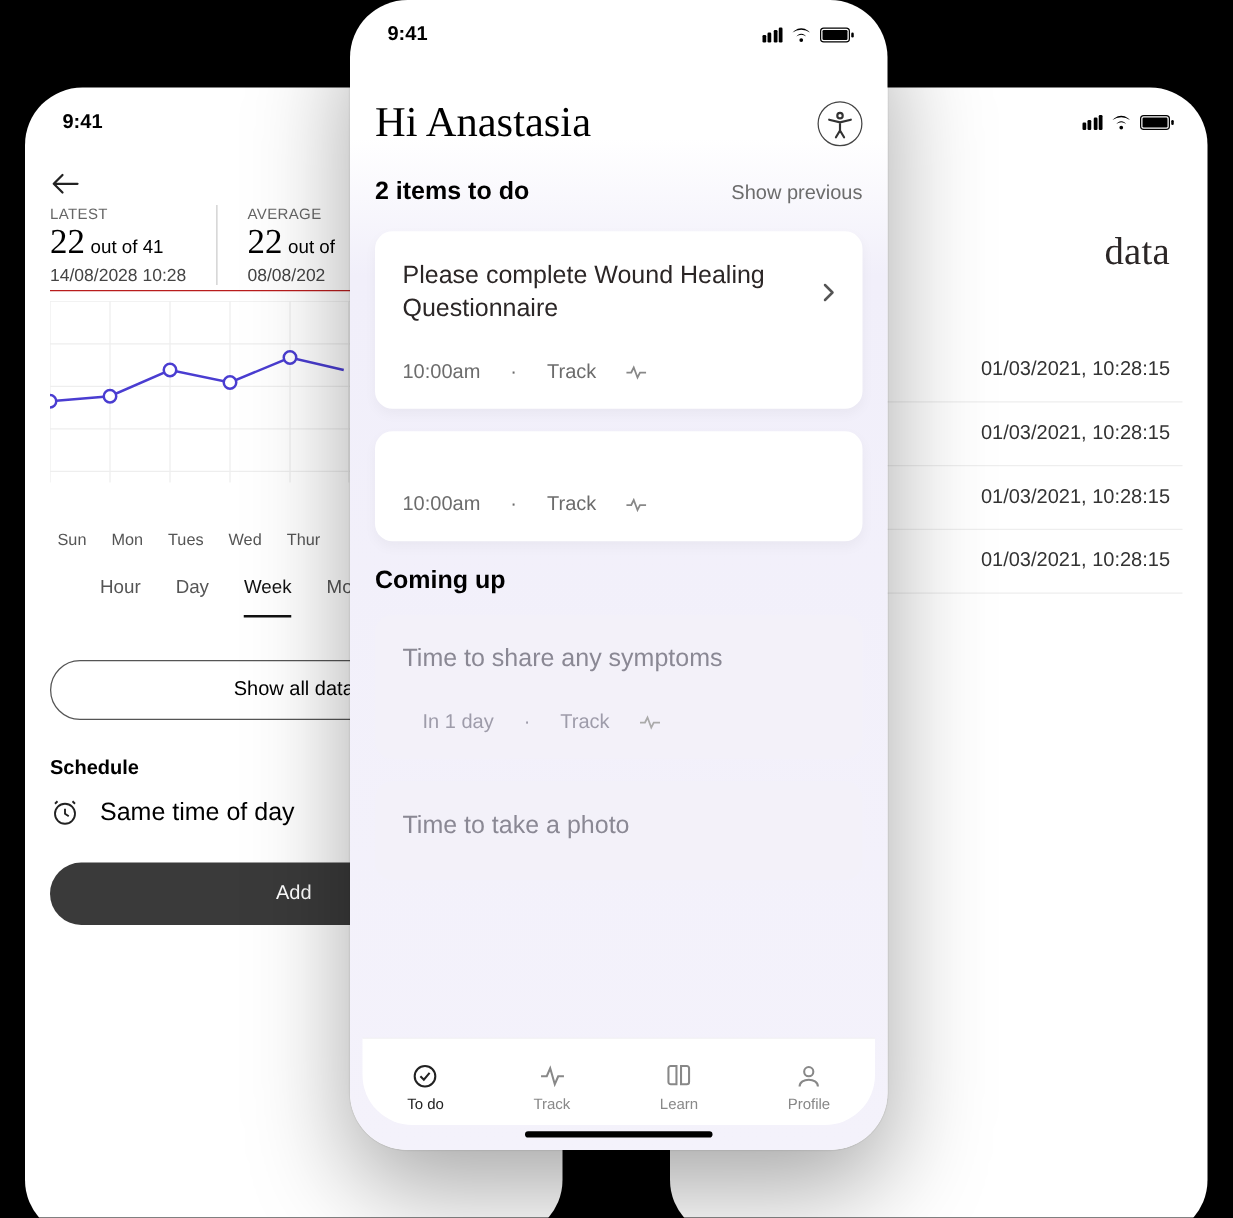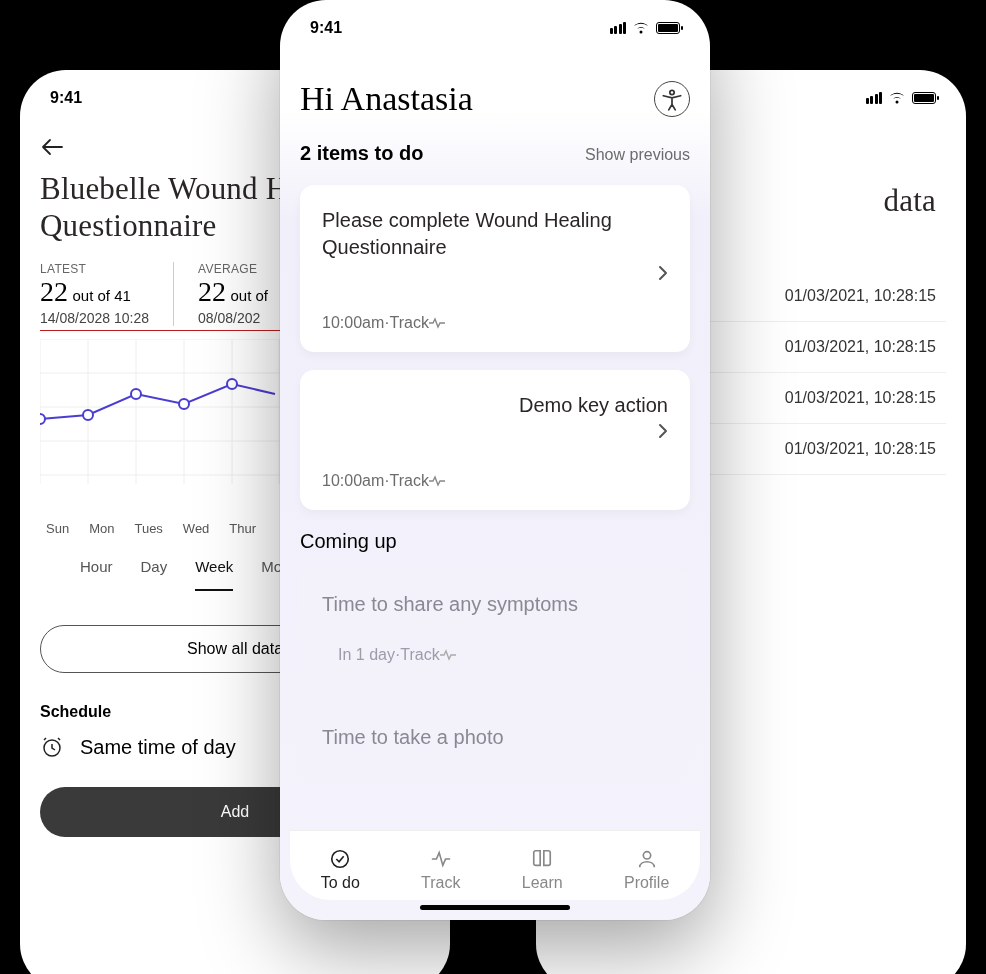--- a/index.html
+++ b/index.html
@@ -54,29 +54,29 @@
   .phone.center{background:linear-gradient(180deg,#fff 0%,#fff 12%, #f1effa 24%,#f4f2fb 100%);}
   .header-row{display:flex;align-items:center;justify-content:space-between;margin:28px 0 24px 0;}
   .greet{font-family:"Times New Roman",Georgia,serif;font-size:34px;}
   .acc-icon{width:36px;height:36px;border:1.8px solid #444;border-radius:50%;display:flex;align-items:center;justify-content:center;}
   .acc-icon svg{width:26px;height:26px;}
   .sub-row{display:flex;justify-content:space-between;align-items:baseline;margin-bottom:20px;}
   .sub-row h3{margin:0;font-size:20px;font-weight:700;}
   .sub-row a{font-size:16px;color:var(--text-light);}
   .card{background:#fff;border-radius:14px;padding:22px 22px 20px 22px;box-shadow:0 4px 10px rgba(0,0,0,.04);margin-bottom:18px;}
   .card .ttl{font-size:20px;font-weight:400;line-height:1.35;color:var(--text);}
-  .card .meta{color:var(--text-light);font-size:16px;margin-top:28px;display:flex;align-items:center;gap:0;}
+  .card .meta{color:var(--text-light);font-size:16px;margin-top:28px;display:flex;align-items:center;gap:24px;}
   .card.dim{background:#f3f1f9;box-shadow:none;}
   .card.dim .ttl{color:#8a8894;}
   .card.dim .meta{color:#9e9caa;margin-left:16px;}
-  .card-head{display:flex;justify-content:space-between;align-items:flex-end;flex-direction:column;}
+  .card-head{display:flex;justify-content:space-between;align-items:center;}
   .chev{font-size:18px;color:#666;margin-top:4px;}
-  .coming{font-weight:400;font-size:20px;margin:20px 0 16px 0;}
+  .coming{font-weight:700;font-size:20px;margin:20px 0 16px 0;}
   .tab-bar{position:absolute;bottom:20px;left:10px;right:10px;height:70px;background:#fff;display:flex;justify-content:space-around;align-items:center;padding-top:8px;border-top:1px solid #eee;border-radius:0 0 40px 40px;}
-  .tab{display:flex;flex-direction:column;align-items:center;gap:4px;font-size:16px;color:#888;}
+  .tab{display:flex;flex-direction:column;align-items:center;gap:4px;font-size:12px;color:#888;}
   .tab.active{color:#222;}
   .tab svg,.tab .ico{width:24px;height:22px;}
 
   
   .data-row{display:flex;justify-content:flex-end;padding:16px 10px;border-bottom:1px solid #eee;font-size:16px;color:#333;}
 
 </style>
 </head>
 <body>
 
@@ -95,24 +95,20 @@
       <svg width="18" height="14" viewBox="0 0 18 14">
             <path fill="#000" d="M9 12.5a1.5 1.5 0 100-3 1.5 1.5 0 000 3zm-4-4.3l1.5-1.5a5 5 0 015 0l1.5 1.5a7 7 0 00-8 0zM2 5l1.5-1.5a10 10 0 0111 0L16 5a12 12 0 00-14 0z"></path>
           </svg>
       <span class="batt"></span>
     </span>
   </div>
   <div class="back-arrow">
     <svg width="24" height="18" viewBox="0 0 24 18">
           <path d="M10 2 L3 9 L10 16 M3 9 H22" stroke="#222" stroke-width="1.8" fill="none" stroke-linecap="round" stroke-linejoin="round"></path>
         </svg>
-  </div>
-  <div class="serif-title">
-    <span>Bluebelle Wound H</span><br>
-    <span>Questionnaire</span>
   </div>
   <div class="stats">
     <div class="stat">
       <div class="lab">LATEST</div>
       <div><span class="big">22</span> <span class="sub">out of 41</span></div>
       <div class="date">14/08/2028 10:28</div>
     </div>
     <div class="stat">
       <div class="lab">AVERAGE</div>
       <div><span class="big">22</span> <span class="sub">out of</span></div>
@@ -244,28 +240,20 @@
     </div>
     <div class="meta">
       <span>10:00am</span> · <span>Track</span>
       <svg width="16" height="12" viewBox="0 0 16 12">
             <path d="M0 6h4l2-4 3 8 2-4h5" stroke="#888" stroke-width="1.4" fill="none"></path>
           </svg>
     </div>
   </div>
 
   <div class="card">
-    <div class="card-head">
-      <div class="ttl">Demo key action</div>
-      <div class="chev">
-        <svg width="10" height="16" viewBox="0 0 10 16">
-              <path d="M2 2l6 6-6 6" stroke="#555" stroke-width="2" fill="none" stroke-linecap="round" stroke-linejoin="round"></path>
-            </svg>
-      </div>
-    </div>
     <div class="meta">
       <span>10:00am</span> · <span>Track</span>
       <svg width="16" height="12" viewBox="0 0 16 12">
             <path d="M0 6h4l2-4 3 8 2-4h5" stroke="#888" stroke-width="1.4" fill="none"></path>
           </svg>
     </div>
   </div>
 
   <div class="coming">Coming up</div>
 

